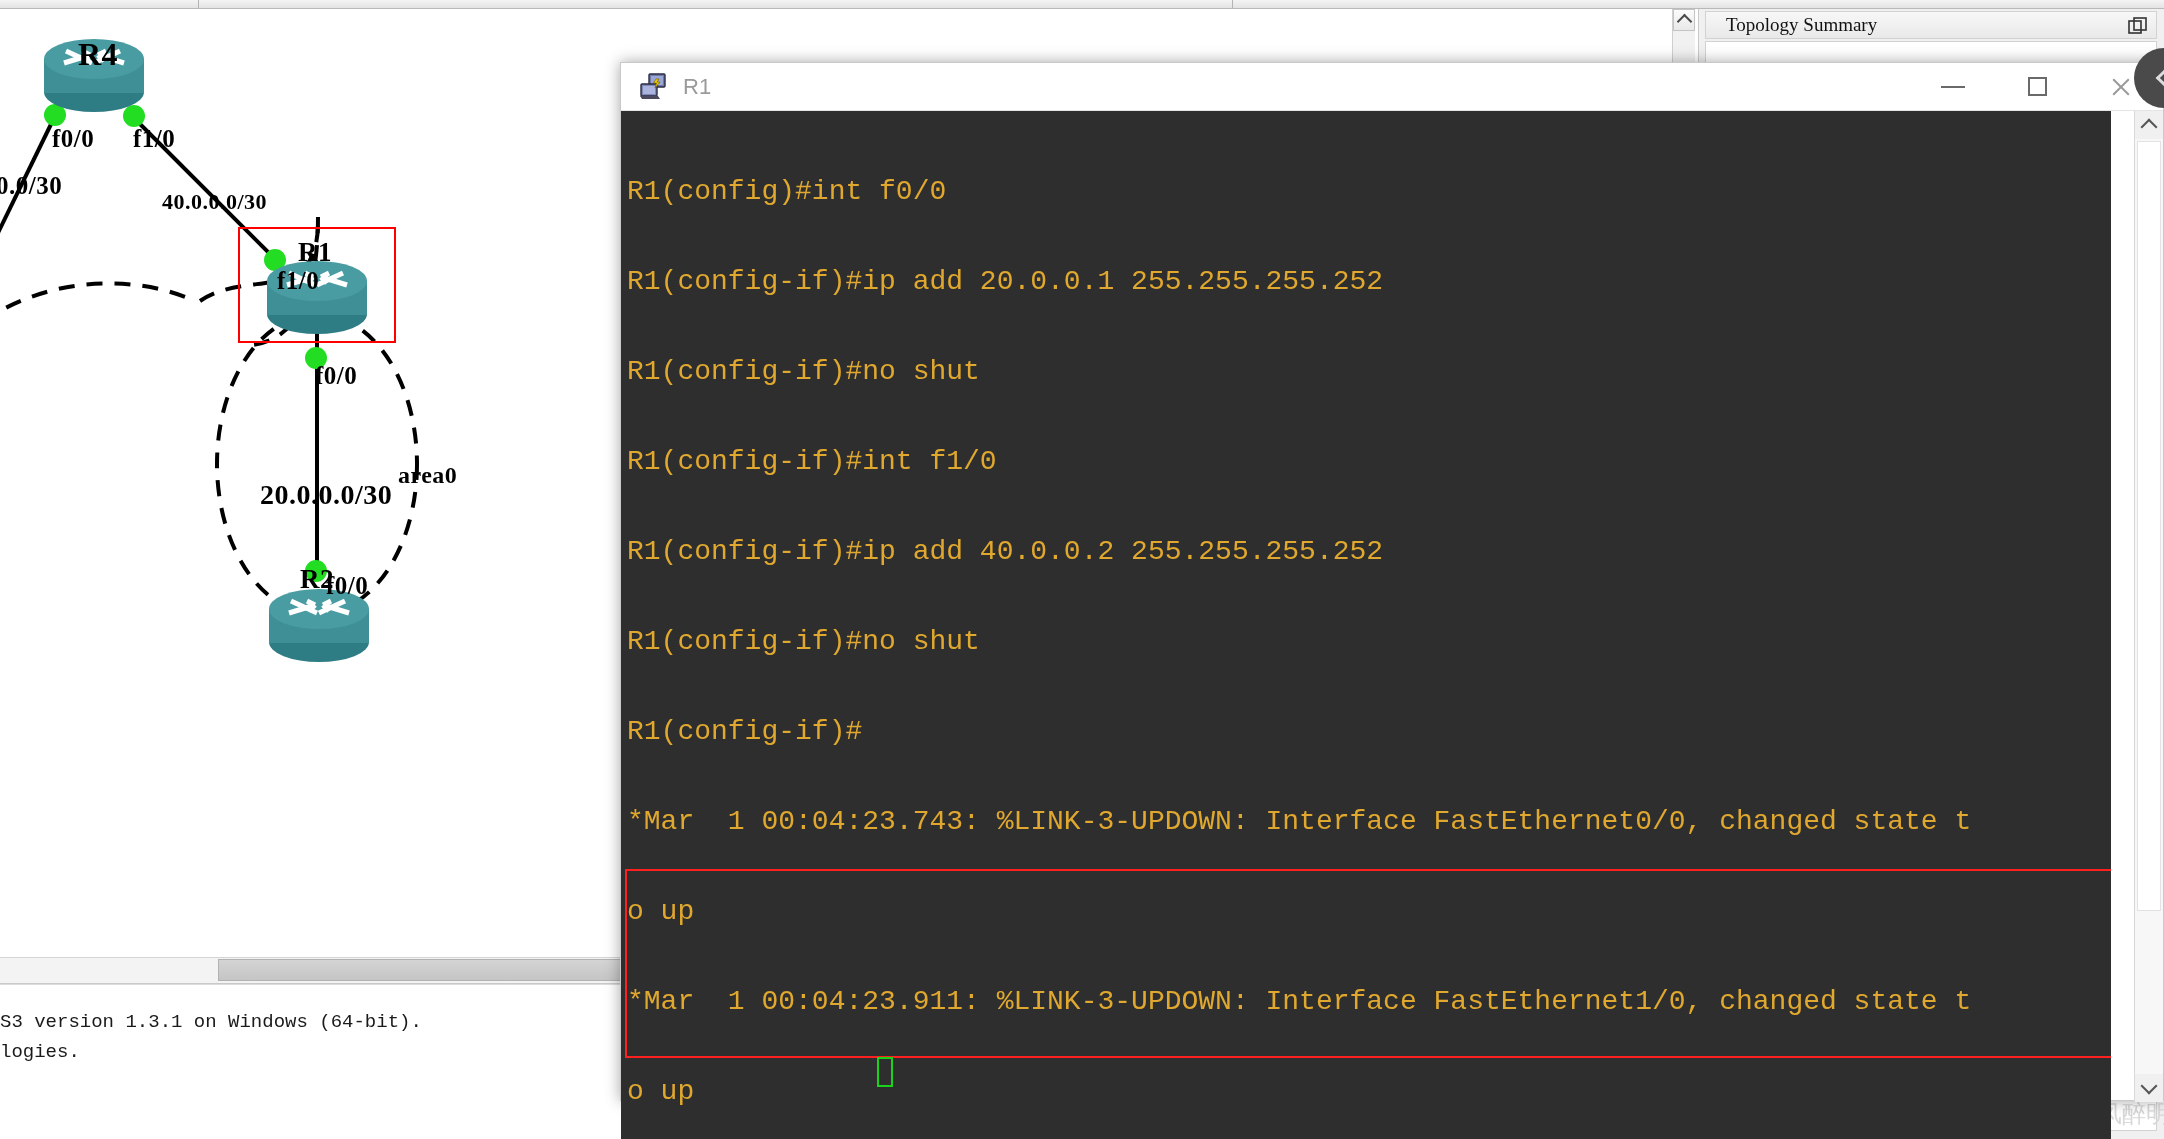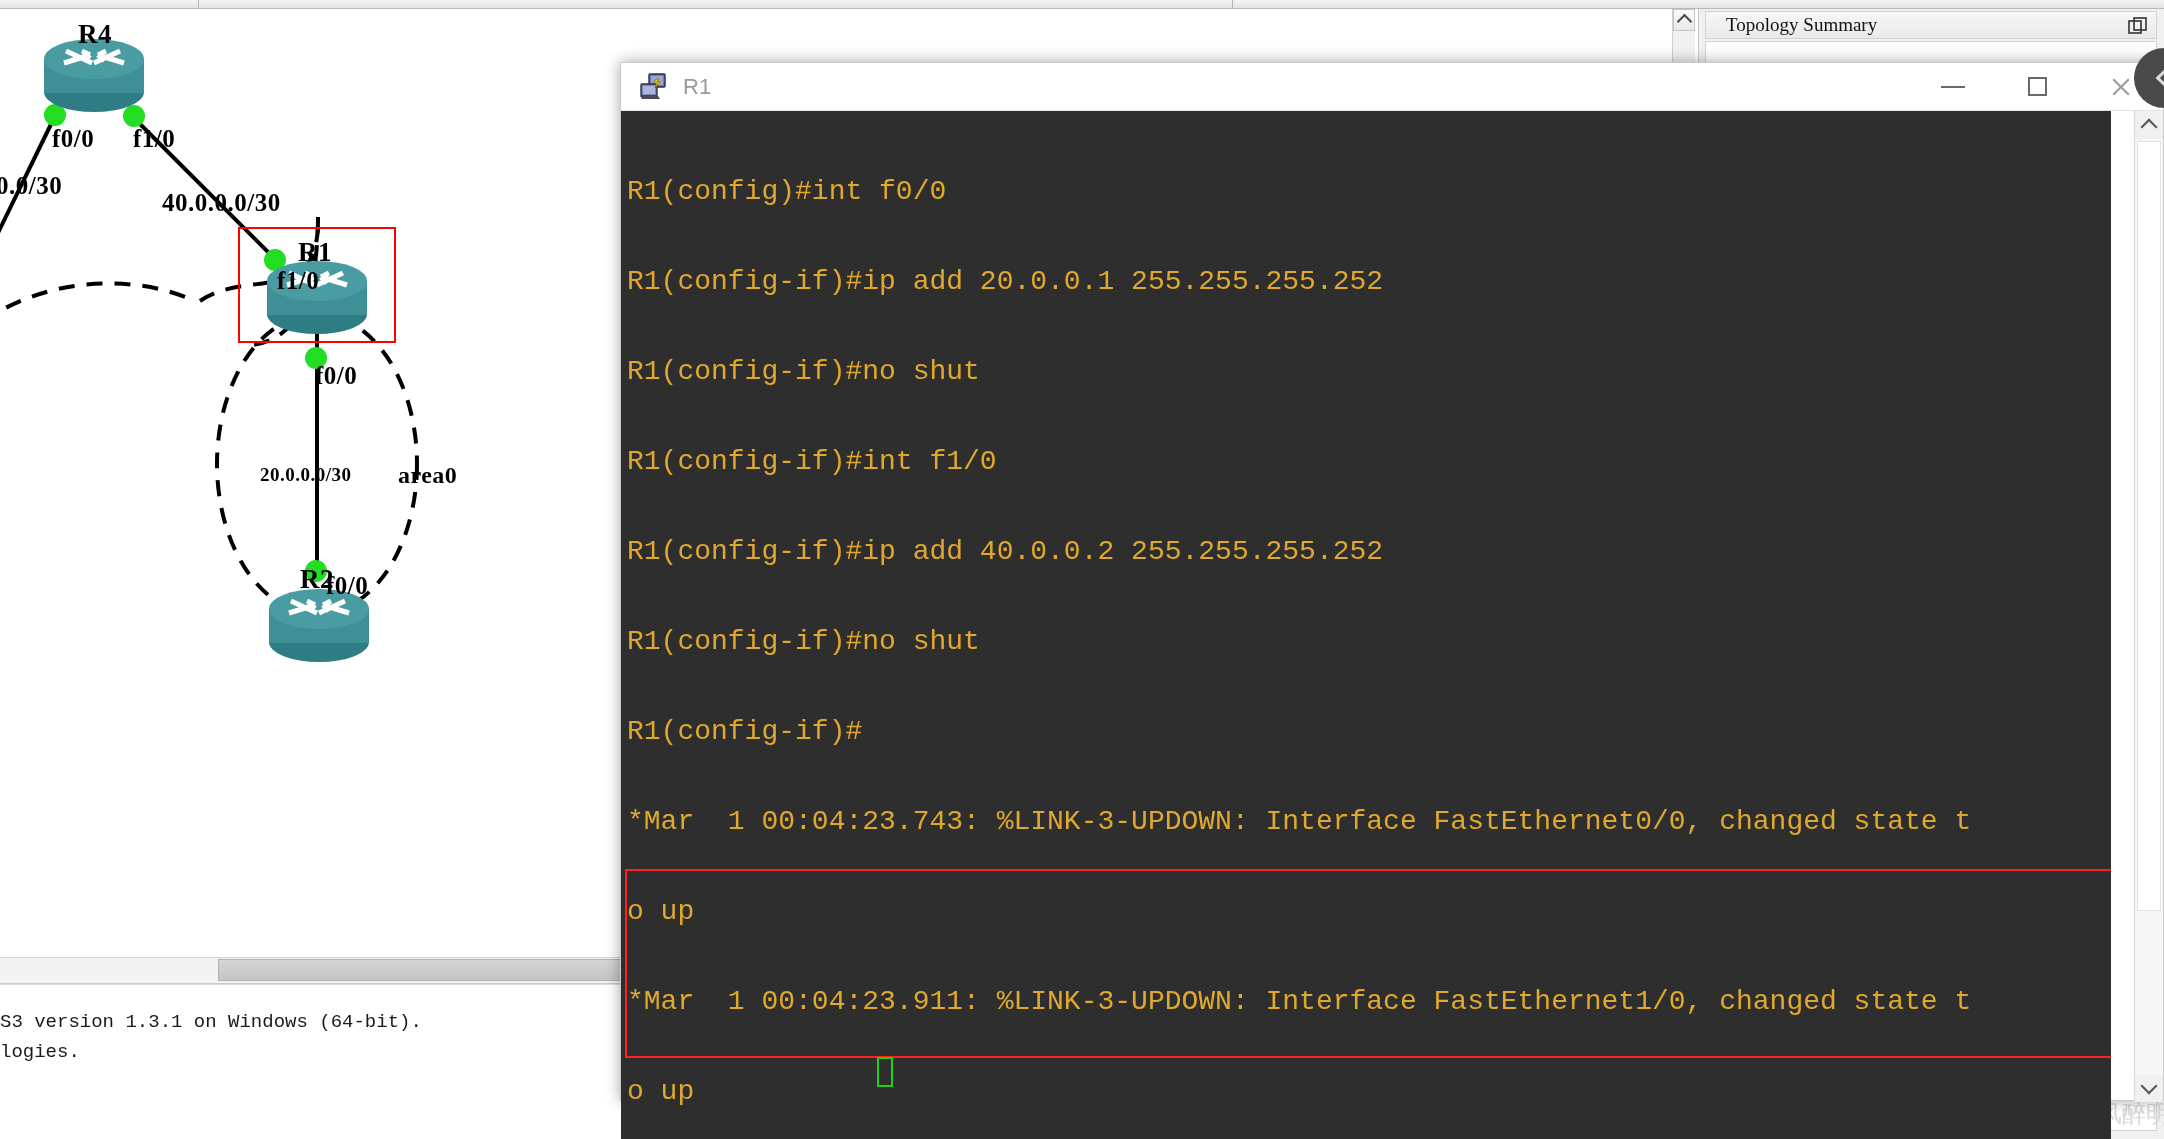--- a/index.html
+++ b/index.html
@@ -241,33 +241,33 @@
 
       <svg class="router-ico" style="left:267px;top:578px" width="105" height="78">
         <ellipse cx="52" cy="55" rx="50" ry="20" fill="#2f7d84"></ellipse>
         <rect x="2" y="22" width="100" height="34" fill="#3e8f96"></rect>
         <ellipse cx="52" cy="22" rx="50" ry="20" fill="#4a9ca3"></ellipse>
         <path d="M 22 26 L 48 18 M 48 18 L 40 14 M 48 18 L 42 24" stroke="#fff" stroke-width="5" fill="none"></path>
         <path d="M 82 26 L 56 18 M 56 18 L 64 14 M 56 18 L 62 24" stroke="#fff" stroke-width="5" fill="none"></path>
         <path d="M 24 14 L 50 26 M 78 14 L 52 26" stroke="#fff" stroke-width="5" fill="none"></path>
       </svg>
 
-      <div class="topo-label" style="left:78px;top:10px;font-size:27px">R4</div>
+      <div class="topo-label" style="left:78px;top:27px;font-size:32px">R4</div>
       <div class="topo-label" style="left:298px;top:228px;font-size:27px">R1</div>
       <div class="topo-label" style="left:300px;top:555px;font-size:27px">R2</div>
 
       <div class="topo-label" style="left:52px;top:116px;font-size:25px">f0/0</div>
       <div class="topo-label" style="left:133px;top:116px;font-size:25px">f1/0</div>
       <div class="topo-label" style="left:277px;top:258px;font-size:25px">f1/0</div>
       <div class="topo-label" style="left:315px;top:353px;font-size:25px">f0/0</div>
       <div class="topo-label" style="left:326px;top:563px;font-size:25px">f0/0</div>
 
       <div class="topo-label" style="left:-4px;top:163px;font-size:25px">0.0/30</div>
-      <div class="topo-label" style="left:162px;top:180px;font-size:25px">40.0.0.0/30</div>
-      <div class="topo-label" style="left:260px;top:455px;font-size:19px">20.0.0.0/30</div>
+      <div class="topo-label" style="left:162px;top:180px;font-size:22px">40.0.0.0/30</div>
+      <div class="topo-label" style="left:260px;top:470px;font-size:28px">20.0.0.0/30</div>
       <div class="topo-label" style="left:398px;top:453px;font-size:24px">area0</div>
 
       <div class="sel-box" style="left:238px;top:218px;width:158px;height:116px"></div>
     </div>
 
     <div class="cv-scroll">
       <div class="btn-up">
         <div class="chev up"></div>
       </div>
     </div>

